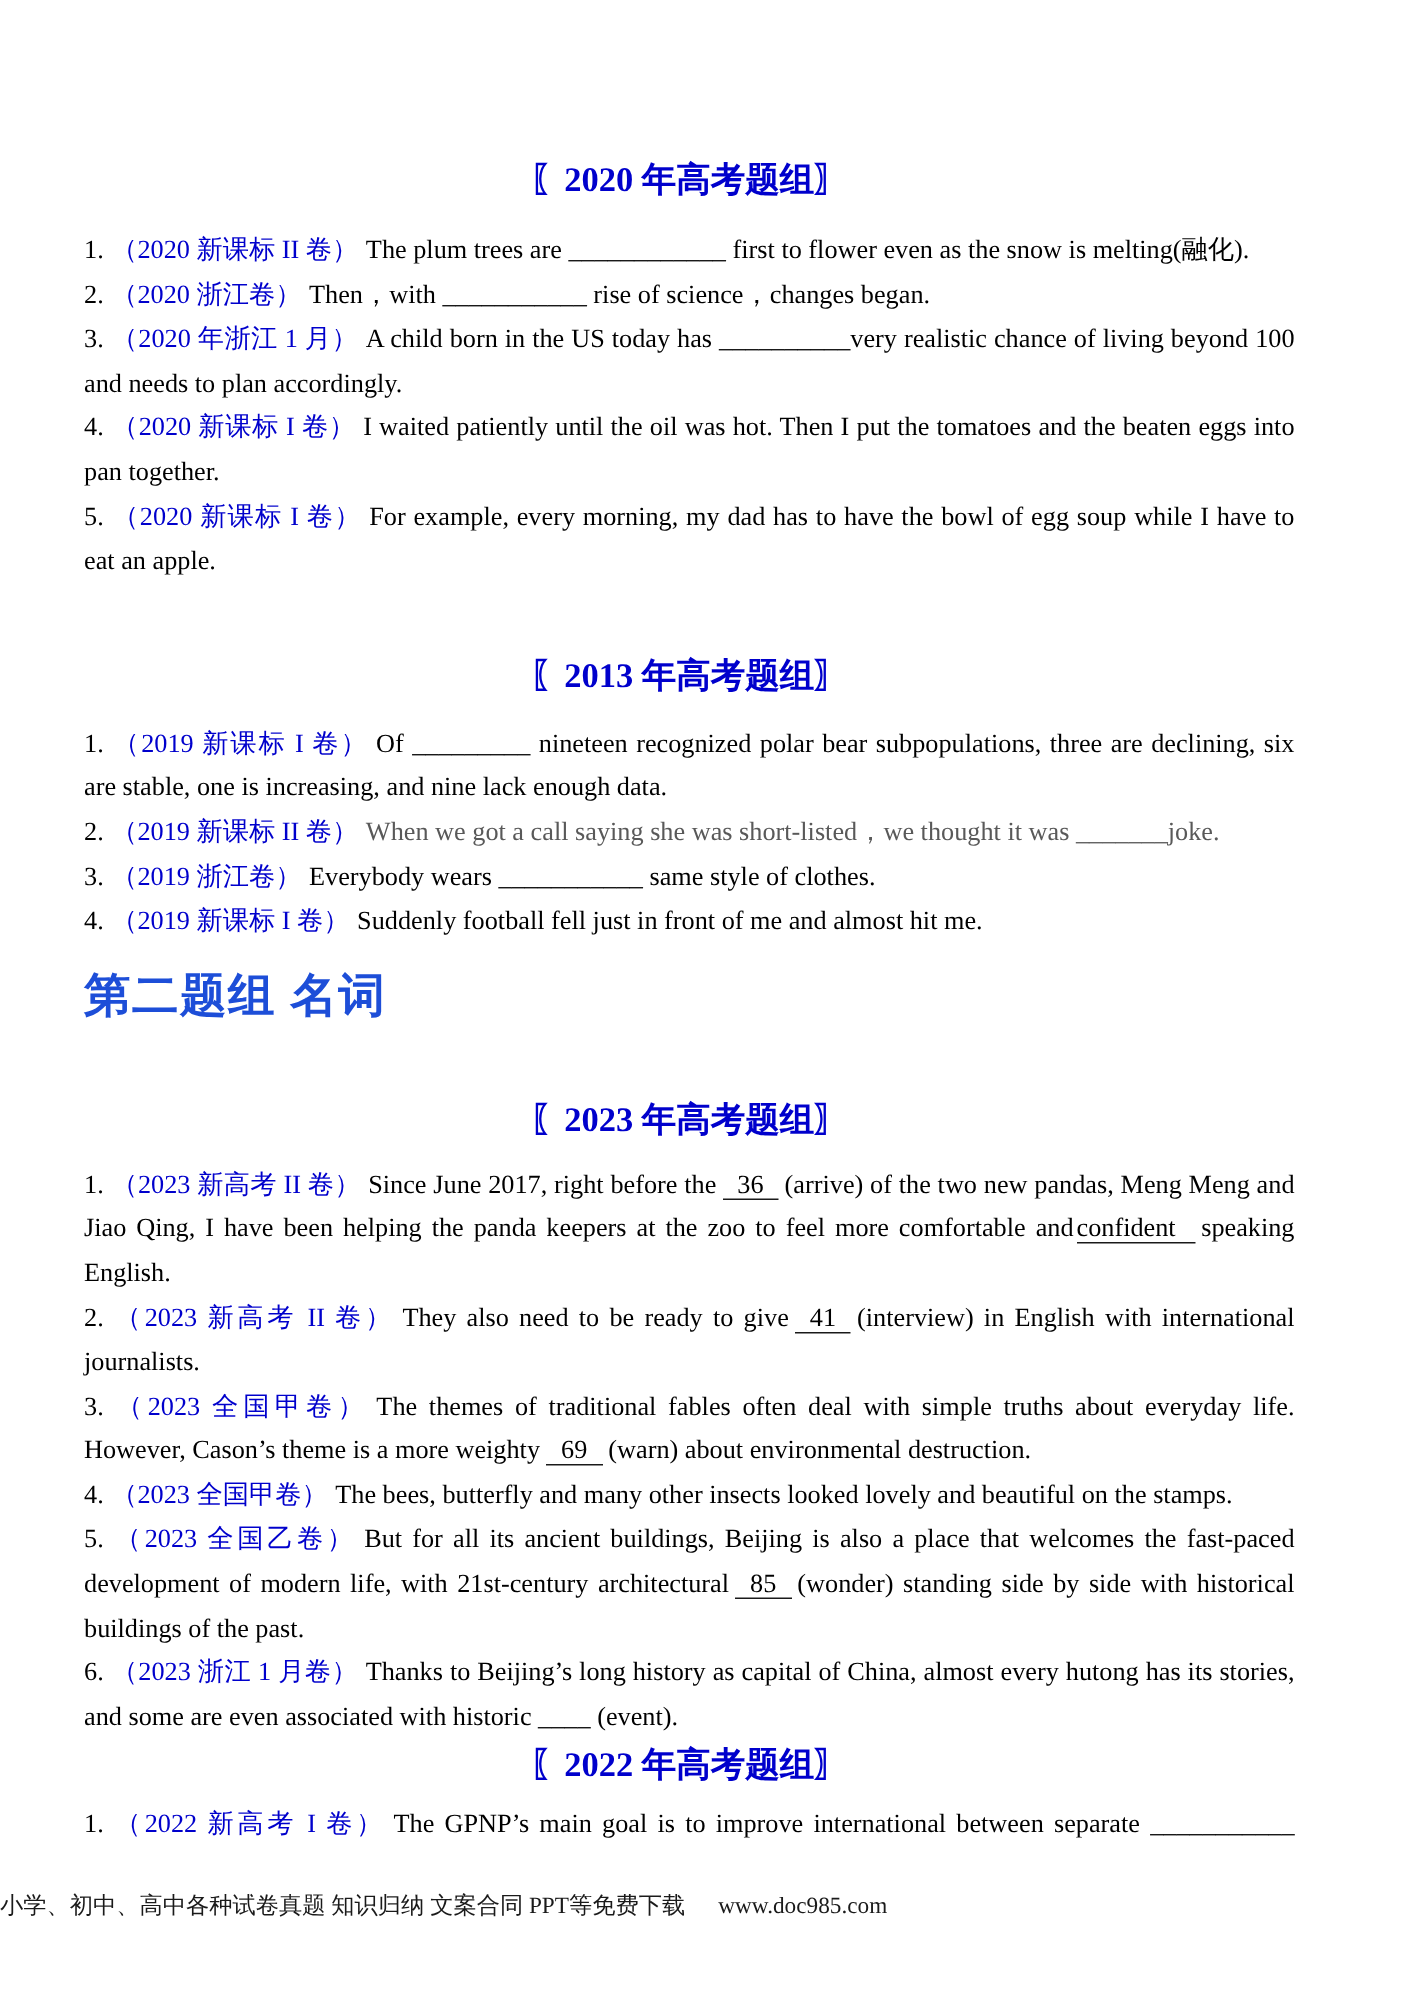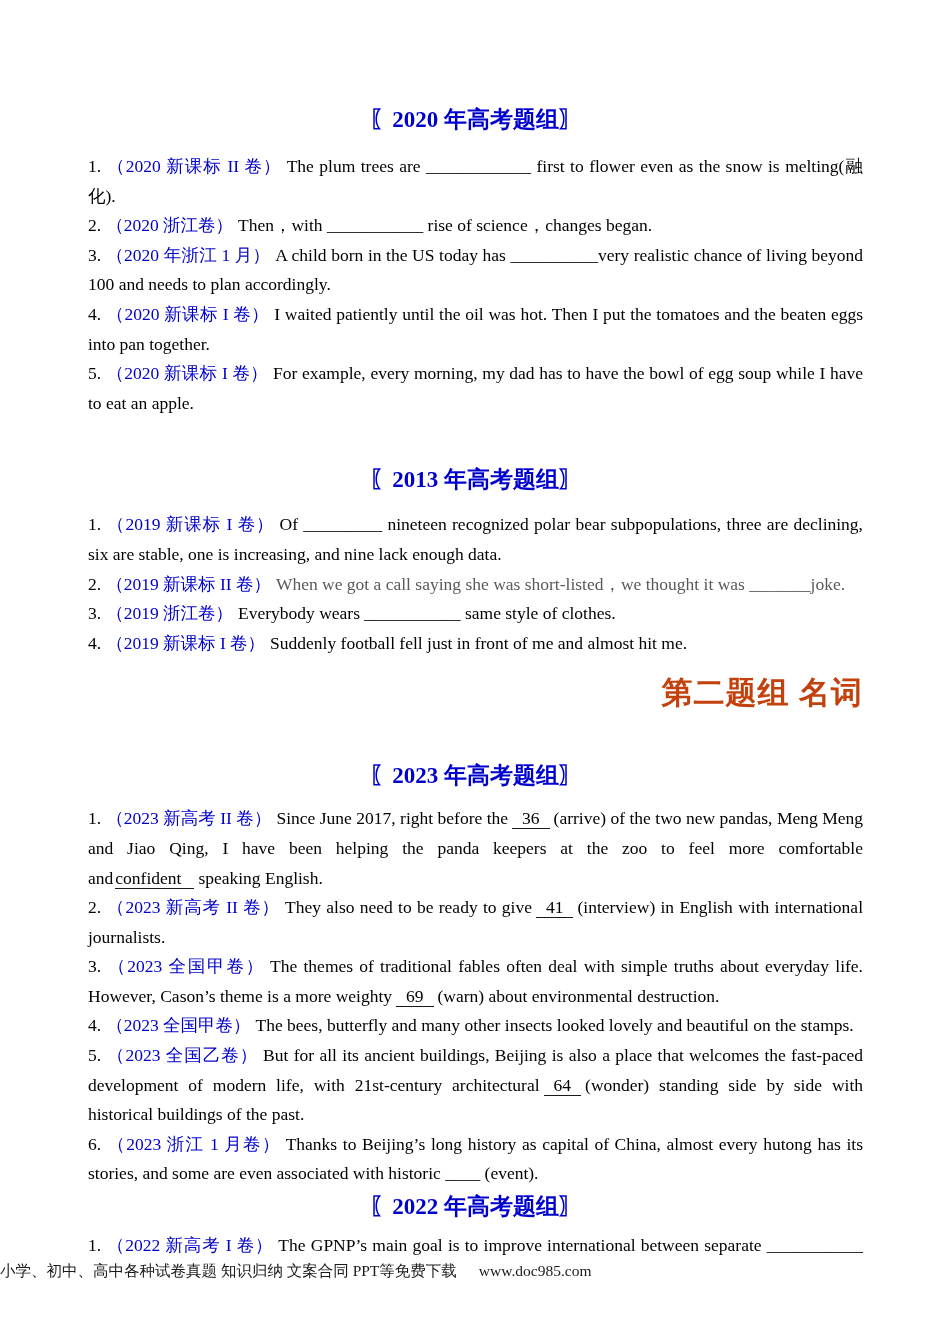--- a/index.html
+++ b/index.html
@@ -7,43 +7,43 @@
   .page {
     position: relative;
     width: 950px;
     height: 1344px;
     background: #ffffff;
     overflow: hidden;
     font-family: "Liberation Serif", "DejaVu Serif", serif;
     color: #000000;
   }
   .content {
-    padding: 104px 87px 0 88px;
+    padding: 104px 87px 0 56px;
   }
   
   .gh {
     font-size: 23px;
     line-height: 32px;
     font-weight: bold;
     color: #0000CC;
     text-align: center;
     font-family: "Liberation Serif", "DejaVu Serif", serif;
   }
   .gh-2020 { margin-bottom: 16px; }
   .gh-2019 { margin-top: 46px; margin-bottom: 14px; }
   .gh-2023 { margin-top: 46px; margin-bottom: 12px; }
   .gh-2022 { margin-top: 2px; margin-bottom: 8px; }
   
   .group-title {
     margin-top: 14px;
     font-size: 31px;
     line-height: 42px;
     font-weight: bold;
-    color: #c2410c;
-    text-align: right;
+    color: #1d4ed8;
+    text-align: left;
     font-family: "Liberation Sans", "DejaVu Sans", sans-serif;
     letter-spacing: 1px;
   }
   
   .item {
     font-size: 17.5px;
     line-height: 29.6px;
     text-align: justify;
     color: #000000;
   }
@@ -104,21 +104,21 @@
     <p class="item"><span class="num">4.</span><span class="src">（2019 新课标 I 卷）</span><span class="txt">Suddenly football fell just in front of me and almost hit me.</span></p>
 
     <div class="group-title">第二题组 名词</div>
 
     <div class="gh gh-2023">〖2023 年高考题组〗</div>
 
     <p class="item"><span class="num">1.</span><span class="src">（2023 新高考 II 卷）</span><span class="txt">Since June 2017, right before the</span><span class="u-num">36</span><span class="txt">(arrive) of the two new pandas, Meng Meng and Jiao Qing, I have been helping the panda keepers at the zoo to feel more comfortable and</span><span class="u-word">confident</span><span class="txt">speaking English.</span></p>
     <p class="item"><span class="num">2.</span><span class="src">（2023 新高考 II 卷）</span><span class="txt">They also need to be ready to give</span><span class="u-num">41</span><span class="txt">(interview) in English with international journalists.</span></p>
     <p class="item"><span class="num">3.</span><span class="src">（2023 全国甲卷）</span><span class="txt">The themes of traditional fables often deal with simple truths about everyday life. However, Cason’s theme is a more weighty</span><span class="u-num">69</span><span class="txt">(warn) about environmental destruction.</span></p>
     <p class="item"><span class="num">4.</span><span class="src">（2023 全国甲卷）</span><span class="txt">The bees, butterfly and many other insects looked lovely and beautiful on the stamps.</span></p>
-    <p class="item"><span class="num">5.</span><span class="src">（2023 全国乙卷）</span><span class="txt">But for all its ancient buildings, Beijing is also a place that welcomes the fast-paced development of modern life, with 21st-century architectural</span><span class="u-num">64</span><span class="txt">(wonder) standing side by side with historical buildings of the past.</span></p>
+    <p class="item"><span class="num">5.</span><span class="src">（2023 全国乙卷）</span><span class="txt">But for all its ancient buildings, Beijing is also a place that welcomes the fast-paced development of modern life, with 21st-century architectural</span><span class="u-num">85</span><span class="txt">(wonder) standing side by side with historical buildings of the past.</span></p>
     <p class="item"><span class="num">6.</span><span class="src">（2023 浙江 1 月卷）</span><span class="txt">Thanks to Beijing’s long history as capital of China, almost every hutong has its stories, and some are even associated with historic ____ (event).</span></p>
 
     <div class="gh gh-2022">〖2022 年高考题组〗</div>
 
     <p class="item jl"><span class="num">1.</span><span class="src">（2022 新高考 I 卷）</span><span class="txt">The GPNP’s main goal is to improve international between separate ___________</span></p>
 
   </div>
 
   <div class="footer">
     <span>小学、初中、高中各种试卷真题 知识归纳 文案合同 PPT等免费下载</span><span class="url">www.doc985.com</span>

